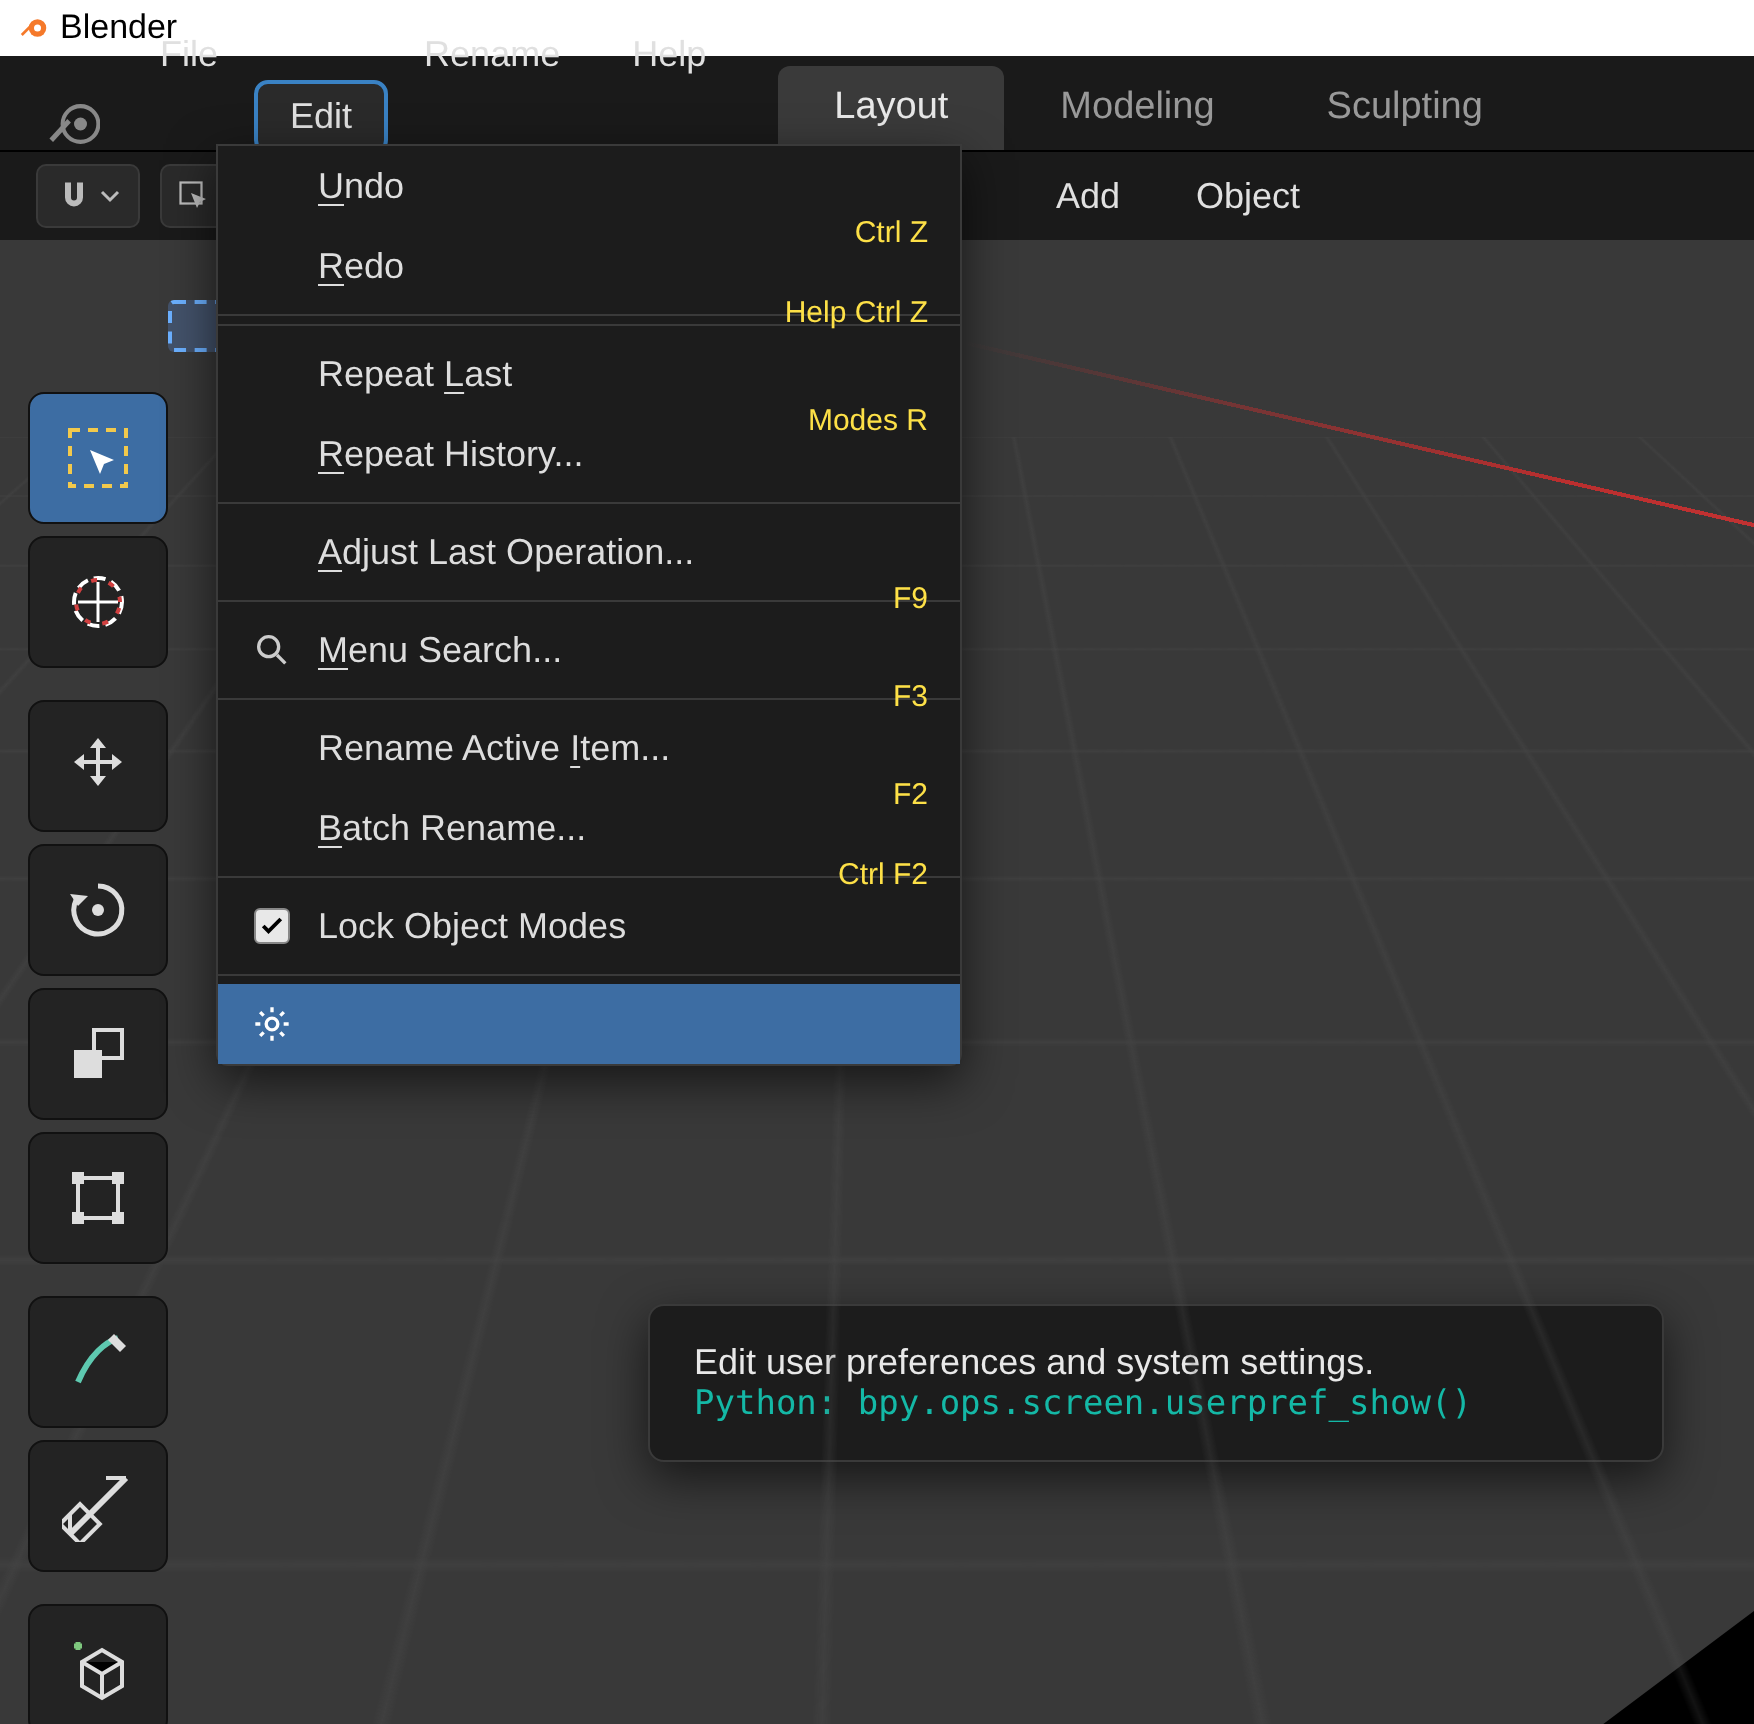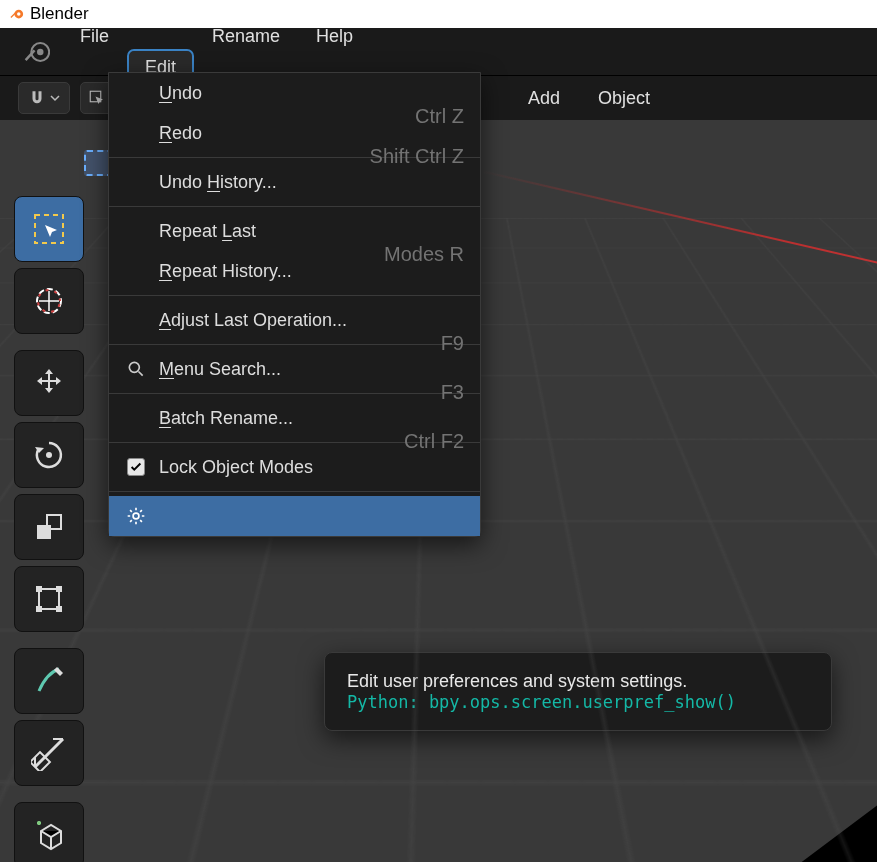--- a/index.html
+++ b/index.html
@@ -7,21 +7,21 @@
       width: 877px; height: 862px;
       font-family: -apple-system, BlinkMacSystemFont, "Segoe UI", sans-serif;
       background: #1a1a1a; overflow: hidden; position: relative;
     }
     .titlebar {
       height: 28px; background: #fff; display: flex; align-items: center;
       padding-left: 10px; gap: 6px; font-size: 17px; color: #000;
     }
     .blender-icon-small { width: 14px; height: 14px; }
     .topbar {
-      height: 48px; background: #1a1a1a; display: flex; align-items: center;
+      height: 48px; background: #1a1a1a; display: flex; align-items: flex-end;
       border-bottom: 1px solid #000;
     }
     .blender-logo { width: 26px; height: 26px; margin: 0 14px 0 24px; }
     .menu-item {
       padding: 6px 16px; font-size: 18px; color: #e0e0e0; cursor: pointer;
       border-radius: 4px;
     }
     .menu-item.active {
       background: #2a2a2a; outline: 2px solid #3a82c4; border-radius: 5px; margin-top: 31px;
     }
@@ -92,21 +92,21 @@
       box-shadow: 0 8px 24px rgba(0,0,0,.6);
       z-index: 50;
     }
     .dd-item {
       display: flex; align-items: center; height: 40px;
       padding: 0 16px; font-size: 18px; color: #ddd; cursor: pointer;
       gap: 12px;
     }
     .dd-item.highlight { background: #3d6da3; color: #fff; }
     .dd-label { flex: 1; }
-    .dd-shortcut { color: #737373; font-size: 20px; margin-top: 47px; }
+    .dd-shortcut { color: #fde047; font-size: 15px; margin-top: 47px; }
     .dd-sep { height: 1px; background: #3a3a3a; margin: 4px 0; }
     .dd-icon { width: 22px; height: 22px; display: flex; align-items: center; justify-content: center; }
     .dd-spacer { width: 22px; }
     .tooltip {
       position: absolute; top: 652px; left: 324px; z-index: 40;
       background: #1c1c1c; border: 1px solid #3a3a3a; border-radius: 8px;
       padding: 18px 22px; width: 508px; box-shadow: 0 8px 24px rgba(0,0,0,.6);
     }
     .tooltip-line1 { font-size: 18px; color: #e8e8e8; }
     .tooltip-line2 {
@@ -134,20 +134,25 @@
       <circle cx="20" cy="16" r="11" fill="none" stroke="#888" stroke-width="2.5"></circle>
       <circle cx="20" cy="16" r="4" fill="#888"></circle>
       <path d="M2 26 L13 14" stroke="#888" stroke-width="3"></path>
     </svg>
   <div id="menubar" style="display:flex;gap:4px;">
       <div class="menu-item">File</div>
       <div class="menu-item active">Edit</div>
       <div class="menu-item">Rename</div>
       <div class="menu-item">Help</div>
     </div>
+  <div class="workspace-tabs" id="workspaces">
+      <div class="workspace-tab active">Layout</div>
+      <div class="workspace-tab">Modeling</div>
+      <div class="workspace-tab">Sculpting</div>
+    </div>
 </div>
 
 <div class="subbar">
   <div class="snap-btn">
     <svg width="18" height="18" viewBox="0 0 24 24">
         <path d="M6 3v10a6 6 0 0 0 12 0V3h-4v10a2 2 0 1 1-4 0V3z" fill="#bbb"></path>
       </svg>
     <svg width="10" height="10" viewBox="0 0 10 10">
         <path d="M1 3l4 4 4-4" stroke="#bbb" stroke-width="1.5" fill="none"></path>
       </svg>
@@ -242,27 +247,23 @@
 
 <div class="dropdown" id="editDropdown">
     <div class="dd-item">
       <span class="dd-spacer"></span>
       <span class="dd-label"><span class="und">U</span>ndo</span>
       <span class="dd-shortcut">Ctrl Z</span>
     </div>
     <div class="dd-item">
       <span class="dd-spacer"></span>
       <span class="dd-label"><span class="und">R</span>edo</span>
-      <span class="dd-shortcut">Shift Ctrl Z</span>
-    </div>
-    <div class="dd-sep"></div>
-    <div class="dd-item">
-      <span class="dd-spacer"></span>
-      <span class="dd-label">Undo <span class="und">H</span>istory...</span>
-    </div>
+      <span class="dd-shortcut">Help Ctrl Z</span>
+    </div>
+    <div class="dd-sep"></div>
     <div class="dd-sep"></div>
     <div class="dd-item">
       <span class="dd-spacer"></span>
       <span class="dd-label">Repeat <span class="und">L</span>ast</span>
       <span class="dd-shortcut">Modes R</span>
     </div>
     <div class="dd-item">
       <span class="dd-spacer"></span>
       <span class="dd-label"><span class="und">R</span>epeat History...</span>
     </div>
@@ -279,20 +280,25 @@
           <circle cx="10" cy="10" r="6" fill="none" stroke="#ccc" stroke-width="2"></circle>
           <path d="M15 15l5 5" stroke="#ccc" stroke-width="2"></path>
         </svg>
       </span>
       <span class="dd-label"><span class="und">M</span>enu Search...</span>
       <span class="dd-shortcut">F3</span>
     </div>
     <div class="dd-sep"></div>
     <div class="dd-item">
       <span class="dd-spacer"></span>
+      <span class="dd-label">Rename Active <span class="und">I</span>tem...</span>
+      <span class="dd-shortcut">F2</span>
+    </div>
+    <div class="dd-item">
+      <span class="dd-spacer"></span>
       <span class="dd-label"><span class="und">B</span>atch Rename...</span>
       <span class="dd-shortcut">Ctrl F2</span>
     </div>
     <div class="dd-sep"></div>
     <div class="dd-item">
       <span class="dd-icon">
         <span class="chk">
           <svg viewBox="0 0 16 16">
             <path d="M3 8l3 3 7-7" stroke="#000" stroke-width="2.2" fill="none"></path>
           </svg>

